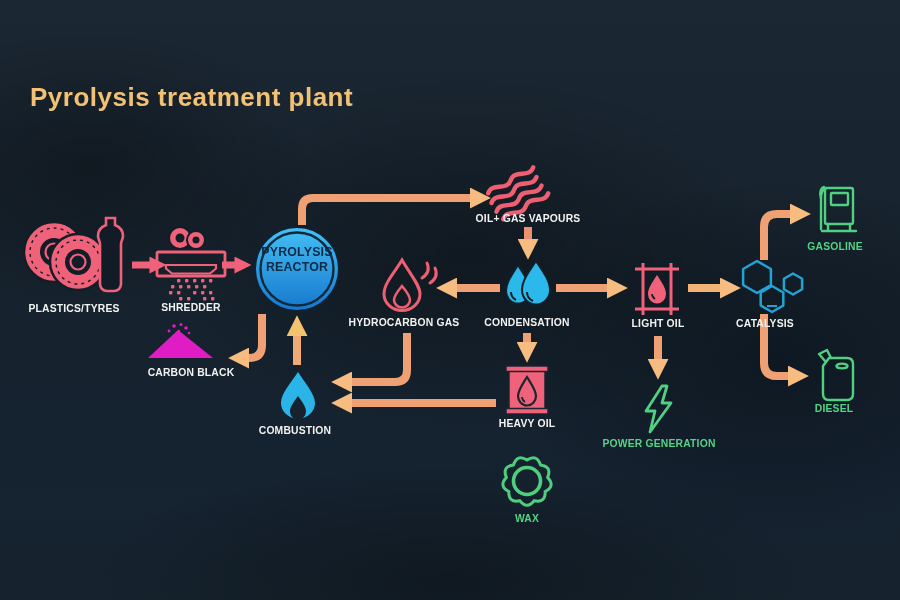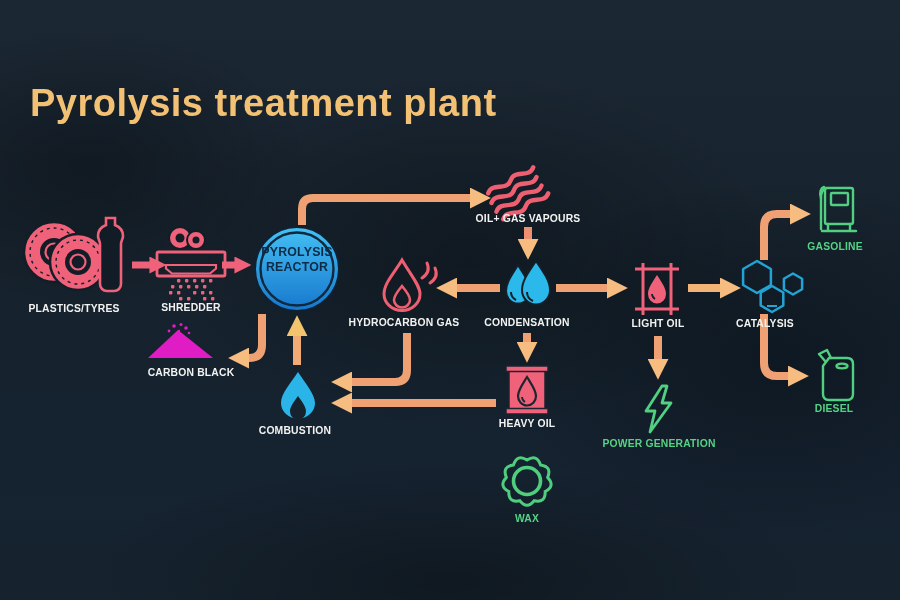--- a/index.html
+++ b/index.html
@@ -4,21 +4,21 @@
 <style>
   html,body{margin:0;padding:0;background:#0d141c;}
   #stage{position:relative;width:900px;height:600px;overflow:hidden;
     font-family:"Liberation Sans",sans-serif;
     background:
       radial-gradient(ellipse 320px 200px at 10% 28%, rgba(0,0,0,.30), transparent 70%),
       radial-gradient(ellipse 430px 250px at 52% 42%, rgba(0,0,0,.28), transparent 72%),
       radial-gradient(ellipse 400px 260px at 86% 60%, rgba(3,8,14,.38), transparent 70%),
       radial-gradient(ellipse 500px 160px at 50% 97%, rgba(0,0,0,.30), transparent 75%),
       linear-gradient(180deg,#1b2733 0%,#16222d 45%,#152230 78%,#16232e 100%);}
-  .title{position:absolute;left:30px;top:82px;font-size:38px;font-weight:bold;
+  .title{position:absolute;left:30px;top:82px;font-size:26px;font-weight:bold;
     color:#f2c173;letter-spacing:.5px;}
   .lbl{position:absolute;width:180px;text-align:center;font-size:11px;font-weight:bold;
     color:#f2f3f1;letter-spacing:.2px;transform:scaleX(.94);white-space:nowrap;}
   .lbl.green{color:#55d385;}
   .reactor-text{position:absolute;left:252px;top:244px;width:90px;text-align:center;
     font-size:13px;font-weight:bold;color:#0c2b46;line-height:15px;letter-spacing:.2px;
     transform:scaleX(.95);}
   svg{position:absolute;overflow:visible;}
   .node-svg path,.node-svg rect,.node-svg circle,.node-svg line,.node-svg polygon{vector-effect:none;}
 </style>

